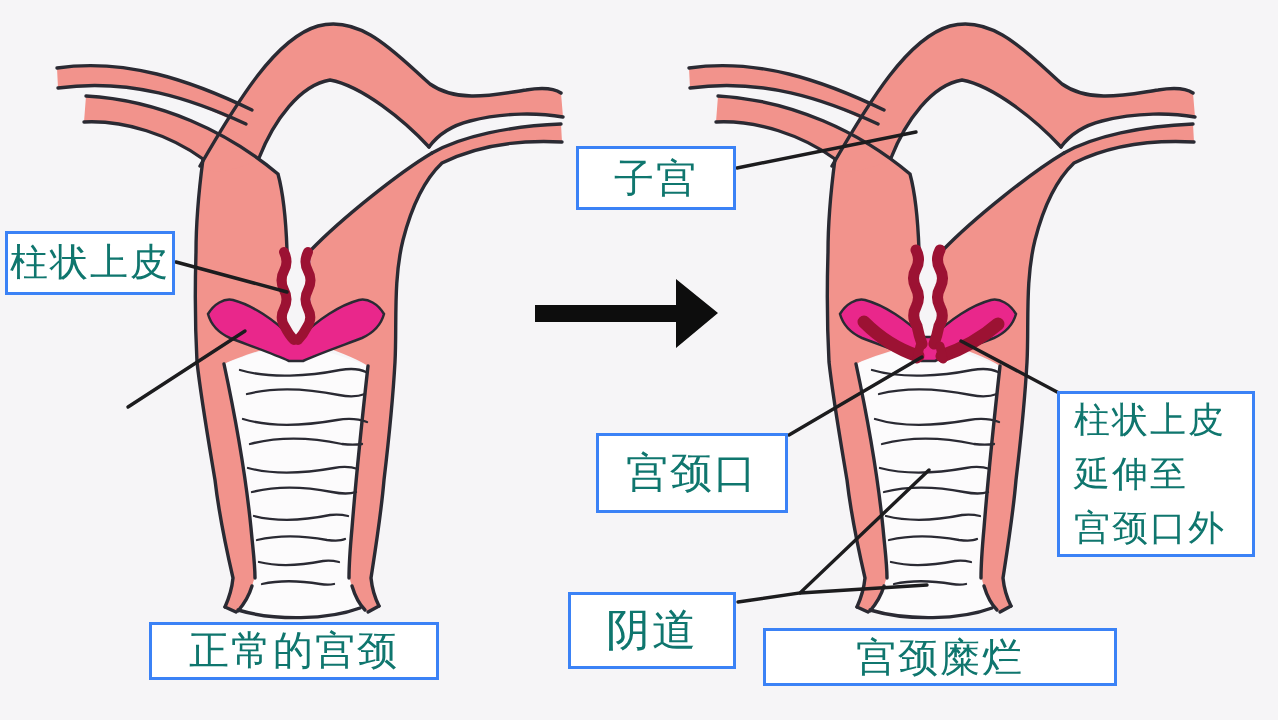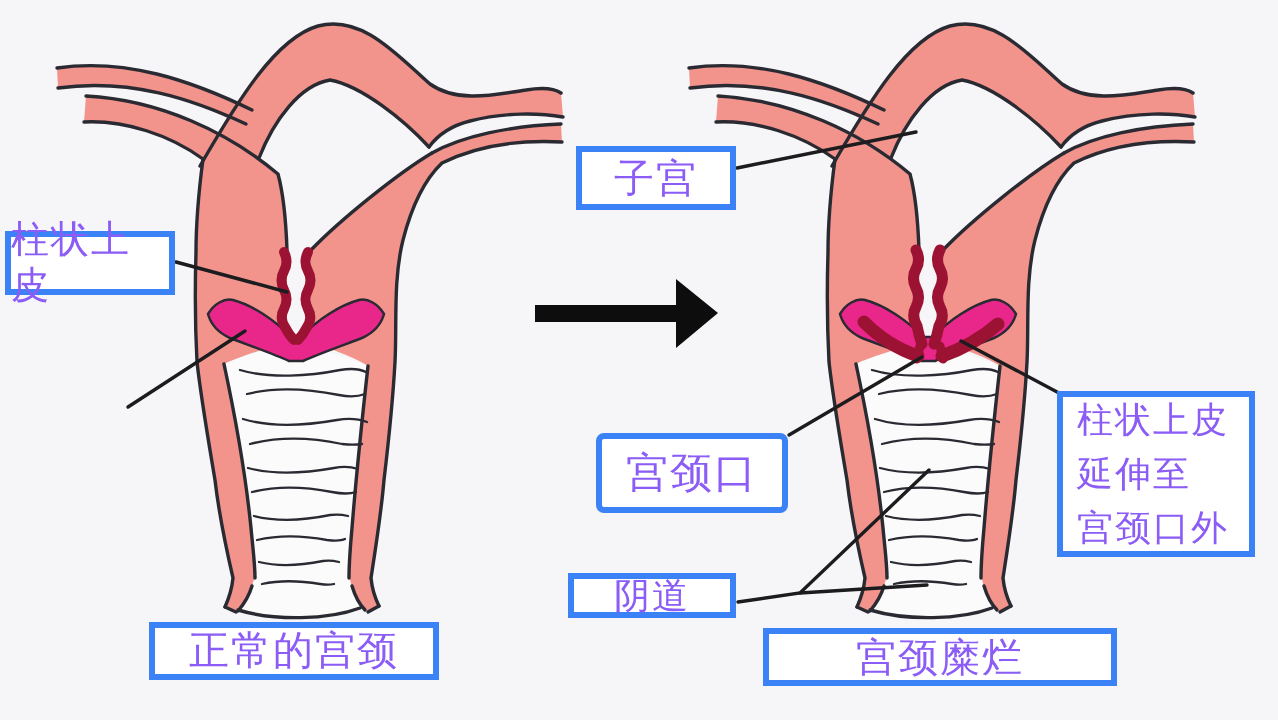--- a/index.html
+++ b/index.html
@@ -4,33 +4,33 @@
 <style>
   html,body{margin:0;padding:0;}
   #stage{
     position:relative;width:1278px;height:720px;overflow:hidden;
     background:#f6f5f7;
     font-family:"Liberation Sans","DejaVu Sans",sans-serif;
   }
   #canvas{position:absolute;left:0;top:0;}
   .label-box{
     position:absolute;box-sizing:border-box;
-    background:#ffffff;border:6px solid #3b82f6;color:#8b5cf6;
+    background:#ffffff;border:3px solid #3b82f6;color:#0f766e;
     display:flex;align-items:center;justify-content:center;
     letter-spacing:2px;line-height:1.2;
     white-space:pre-line;
   }
   .b1{left:5px;top:231px;width:170px;height:64px;font-size:38px;}
   .b2{left:8px;top:411px;width:170px;height:76px;font-size:40px;}
   .b3{left:149px;top:622px;width:290px;height:58px;font-size:40px;font-family:Liberation Serif, serif;}
   .b4{left:576px;top:146px;width:160px;height:64px;font-size:40px;}
-  .b5{left:596px;top:433px;width:192px;height:80px;font-size:42px;border-radius:8px;}
+  .b5{left:596px;top:433px;width:192px;height:80px;font-size:42px;}
   .b6{left:1057px;top:391px;width:198px;height:166px;font-size:36px;
       justify-content:flex-start;padding-left:14px;line-height:1.5;}
-  .b7{left:568px;top:573px;width:168px;height:45px;font-size:36px;}
+  .b7{left:568px;top:592px;width:168px;height:77px;font-size:44px;}
   .b8{left:763px;top:628px;width:354px;height:58px;font-size:40px;}
 </style>
 </head>
 <body>
 
 <div id="stage">
 
   <svg id="canvas" width="1278" height="720" viewBox="0 0 1278 720">
     <defs>
 

